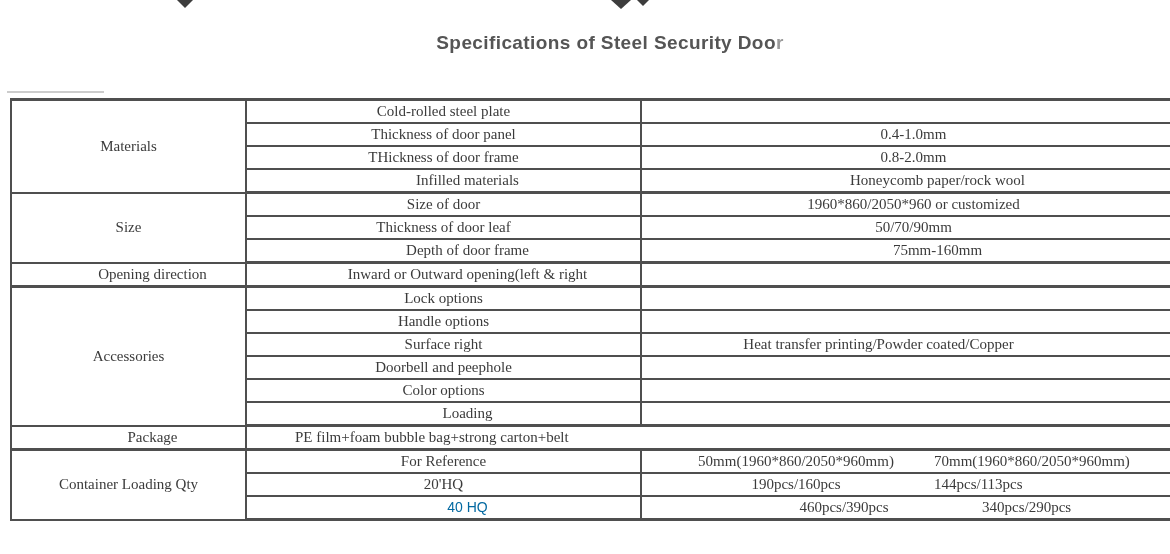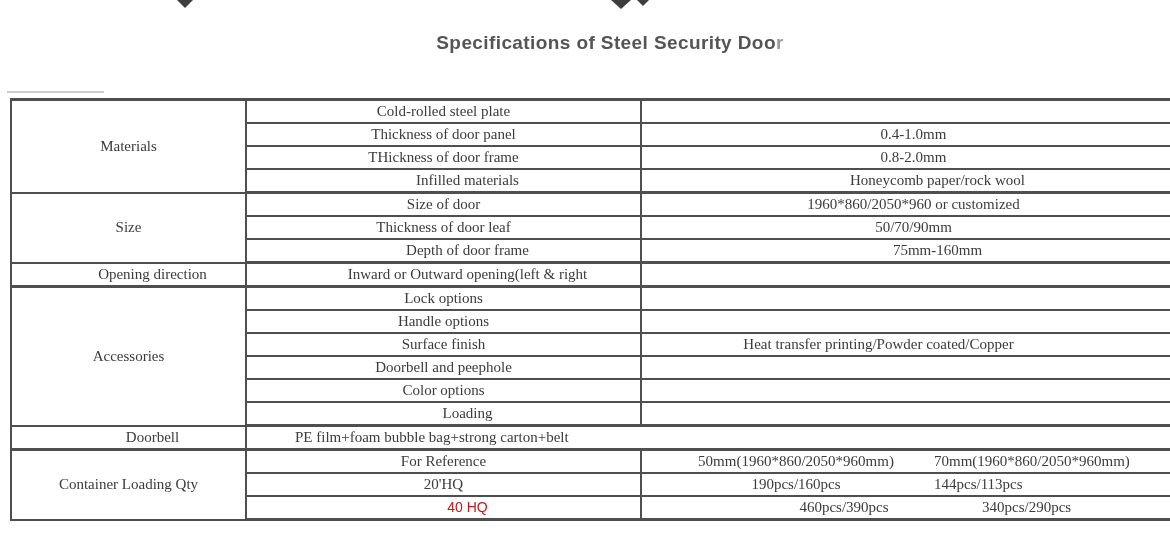--- a/index.html
+++ b/index.html
@@ -25,21 +25,21 @@
   .table-wrap{position:absolute;left:10px;top:98px;width:1160px;height:430px;overflow:hidden;}
   table.spec{border-collapse:collapse;width:1175px;table-layout:fixed;border-top:3px solid #4f4f4f;}
   td{
     border:2px solid #4f4f4f;height:21px;line-height:21px;padding:0;
     font-size:15px;text-align:center;vertical-align:middle;
     overflow:hidden;white-space:nowrap;margin-top:36px;
   }
   tr.ge td{border-bottom-width:3px;padding-left:48px;}           
   td.left{text-align:left;padding-left:3px;}
   td.ht{padding-right:70px;}                    
-  td.sans{font-family:"Liberation Sans","DejaVu Sans",sans-serif;font-size:14px;color:#b91c1c;}
+  td.sans{font-family:"Liberation Sans","DejaVu Sans",sans-serif;font-size:14px;color:#0369a1;}
   td.dual{padding:0;}
   .dualwrap{display:flex;align-items:center;width:100%;}
   .dualwrap .c1{margin-left:28px;width:252px;text-align:center;overflow:hidden;white-space:nowrap;}
   .dualwrap .c2{flex:1;padding-left:12px;text-align:left;overflow:hidden;white-space:nowrap;}
 </style>
 </head>
 <body>
 
 <div class="mark m1"></div>
 <div class="mark m2"></div>
@@ -98,38 +98,38 @@
   <tr>
     <td rowspan="6">Accessories</td>
     <td>Lock options</td>
     <td></td>
   </tr>
   <tr>
     <td>Handle options</td>
     <td></td>
   </tr>
   <tr>
-    <td>Surface finish</td>
+    <td>Surface right</td>
     <td class="ht">Heat transfer printing/Powder coated/Copper</td>
   </tr>
   <tr>
     <td>Doorbell and peephole</td>
     <td></td>
   </tr>
   <tr>
     <td>Color options</td>
     <td></td>
   </tr>
   <tr class="ge">
     <td>Loading</td>
     <td></td>
   </tr>
 
   <tr class="ge">
-    <td>Doorbell</td>
+    <td>Package</td>
     <td colspan="2" class="left">PE film+foam bubble bag+strong carton+belt</td>
   </tr>
 
   <tr>
     <td rowspan="3">Container Loading Qty</td>
     <td>For Reference</td>
     <td class="dual">
       <div class="dualwrap">
         <span class="c1">50mm(1960*860/2050*960mm)</span>
         <span class="c2">70mm(1960*860/2050*960mm)</span>

